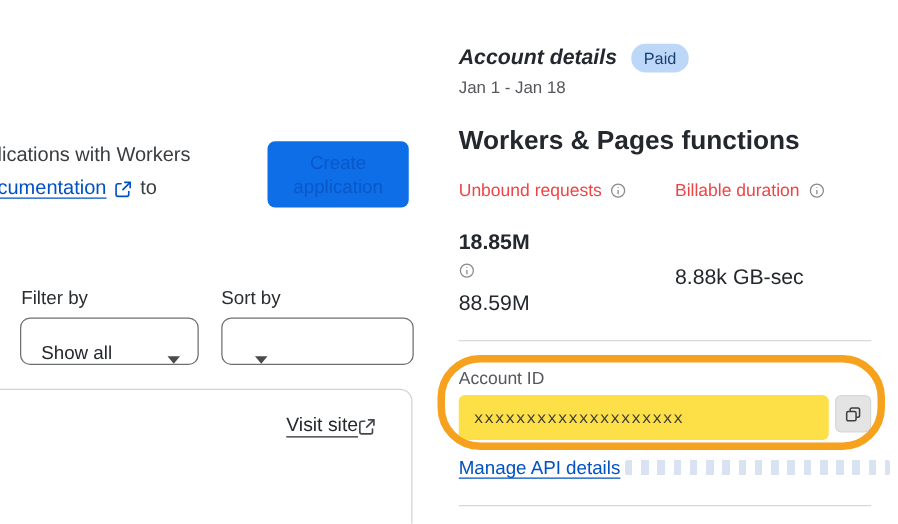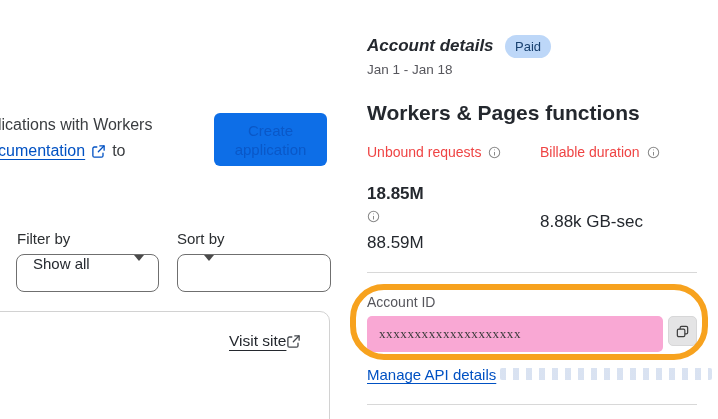--- a/index.html
+++ b/index.html
@@ -12,21 +12,21 @@
   .intro-line2 { left:-2px; top:142px; font-size:16px; color:#3a3d40; white-space:nowrap; display:flex; align-items:center; gap:6px; }
   .doc-link { color:#0051c3; text-decoration:underline; text-underline-offset:3px; cursor:pointer; }
   .ext-icon { display:inline-flex; width:15px; height:15px; }
   .ext-icon svg { width:15px; height:15px; }
 
   .create-btn { left:214px; top:113px; width:113px; height:53px; background:#0d6ee7; border:none; border-radius:6px; color:#0a58c8; font-size:15px; font-weight:500; line-height:19px; text-align:center; cursor:pointer; font-family:inherit; }
 
   .ctl-label { top:230px; font-size:15px; color:#2b2e31; }
   .lbl-filter { left:17px; }
   .lbl-sort { left:177px; }
-  .select { top:254px; height:38px; border:1px solid #6f6f6f; border-radius:8px; background:#fff; display:flex; align-items:flex-start; padding:0 14px 0 16px; font-size:15px; color:#24282e; cursor:pointer; justify-content:space-between; }
+  .select { top:254px; height:38px; border:1px solid #6f6f6f; border-radius:8px; background:#fff; display:flex; align-items:flex-end; padding:0 14px 0 16px; font-size:15px; color:#24282e; cursor:pointer; justify-content:space-between; }
   .sel-filter { left:16px; width:143px; }
   .sel-sort { left:177px; width:154px; }
   .chev { width:0; height:0; border-left:5px solid transparent; border-right:5px solid transparent; border-top:6px solid #4a4a4a; margin-left:10px; }
 
   .list-card { left:-24px; top:311px; width:354px; height:130px; background:#fff; border:1px solid #d2d2d2; border-radius:10px; }
   .visit-row { left:229px; top:332px; display:flex; align-items:center; gap:0; }
   .visit-link { font-size:15.5px; font-weight:500; color:#24282e; text-decoration:underline; text-underline-offset:4px; cursor:pointer; }
   .visit-row .ext-icon { color:#44484d; }
 
   
@@ -42,21 +42,21 @@
   .m1l { left:367px; top:144px; } .m2l { left:540px; top:144px; }
   .m1v { left:367px; top:184px;font-weight:bold; } .m2v { left:540px; top:167px;margin-top:45px; }
   .m3l { left:367px; top:210px; }
   .m3v { left:367px; top:233px; }
 
   .divider { width:330px; height:1px; background:#d8d8d8; left:367px; }
   .div-top { top:272px; }
   .div-bottom { top:404px; }
 
   .acctid-label { left:367px; top:294px; font-size:14px; color:#56565c; }
-  .acctid-input { left:367px; top:316px; width:296px; height:30px; background:#f9a8d4; border:none; border-radius:5px; padding:18px 12px; font-size:13px; letter-spacing:0.6px; color:#3b3b3b; font-family:Liberation Serif, serif; }
+  .acctid-input { left:367px; top:316px; width:296px; height:30px; background:#fde047; border:none; border-radius:5px; padding:18px 12px; font-size:13px; letter-spacing:0.6px; color:#3b3b3b; font-family:Liberation Mono, monospace; }
   .copy-btn { left:668px; top:316px; width:29px; height:30px; background:#e4e4e5; border:1px solid #d7d7d8; border-radius:5px; display:flex; align-items:center; justify-content:center; cursor:pointer; color:#3f3f3f; }
   .copy-btn svg { width:15px; height:15px; }
 
   .manage-link { left:367px; top:366px; font-size:15px; color:#0051c3; text-decoration:underline; text-underline-offset:3px; cursor:pointer; }
   .faint-strip { left:500px; top:368px; width:212px; height:12px; background:repeating-linear-gradient(90deg, rgba(130,160,210,0.30) 0 6px, rgba(130,160,210,0) 6px 13px); border-radius:2px; }
 
   .highlight-ring { left:350px; top:284px; width:358px; height:76px; border:6px solid #f7a21e; border-radius:34px; pointer-events:none; }
 </style>
 </head>
 <body>

